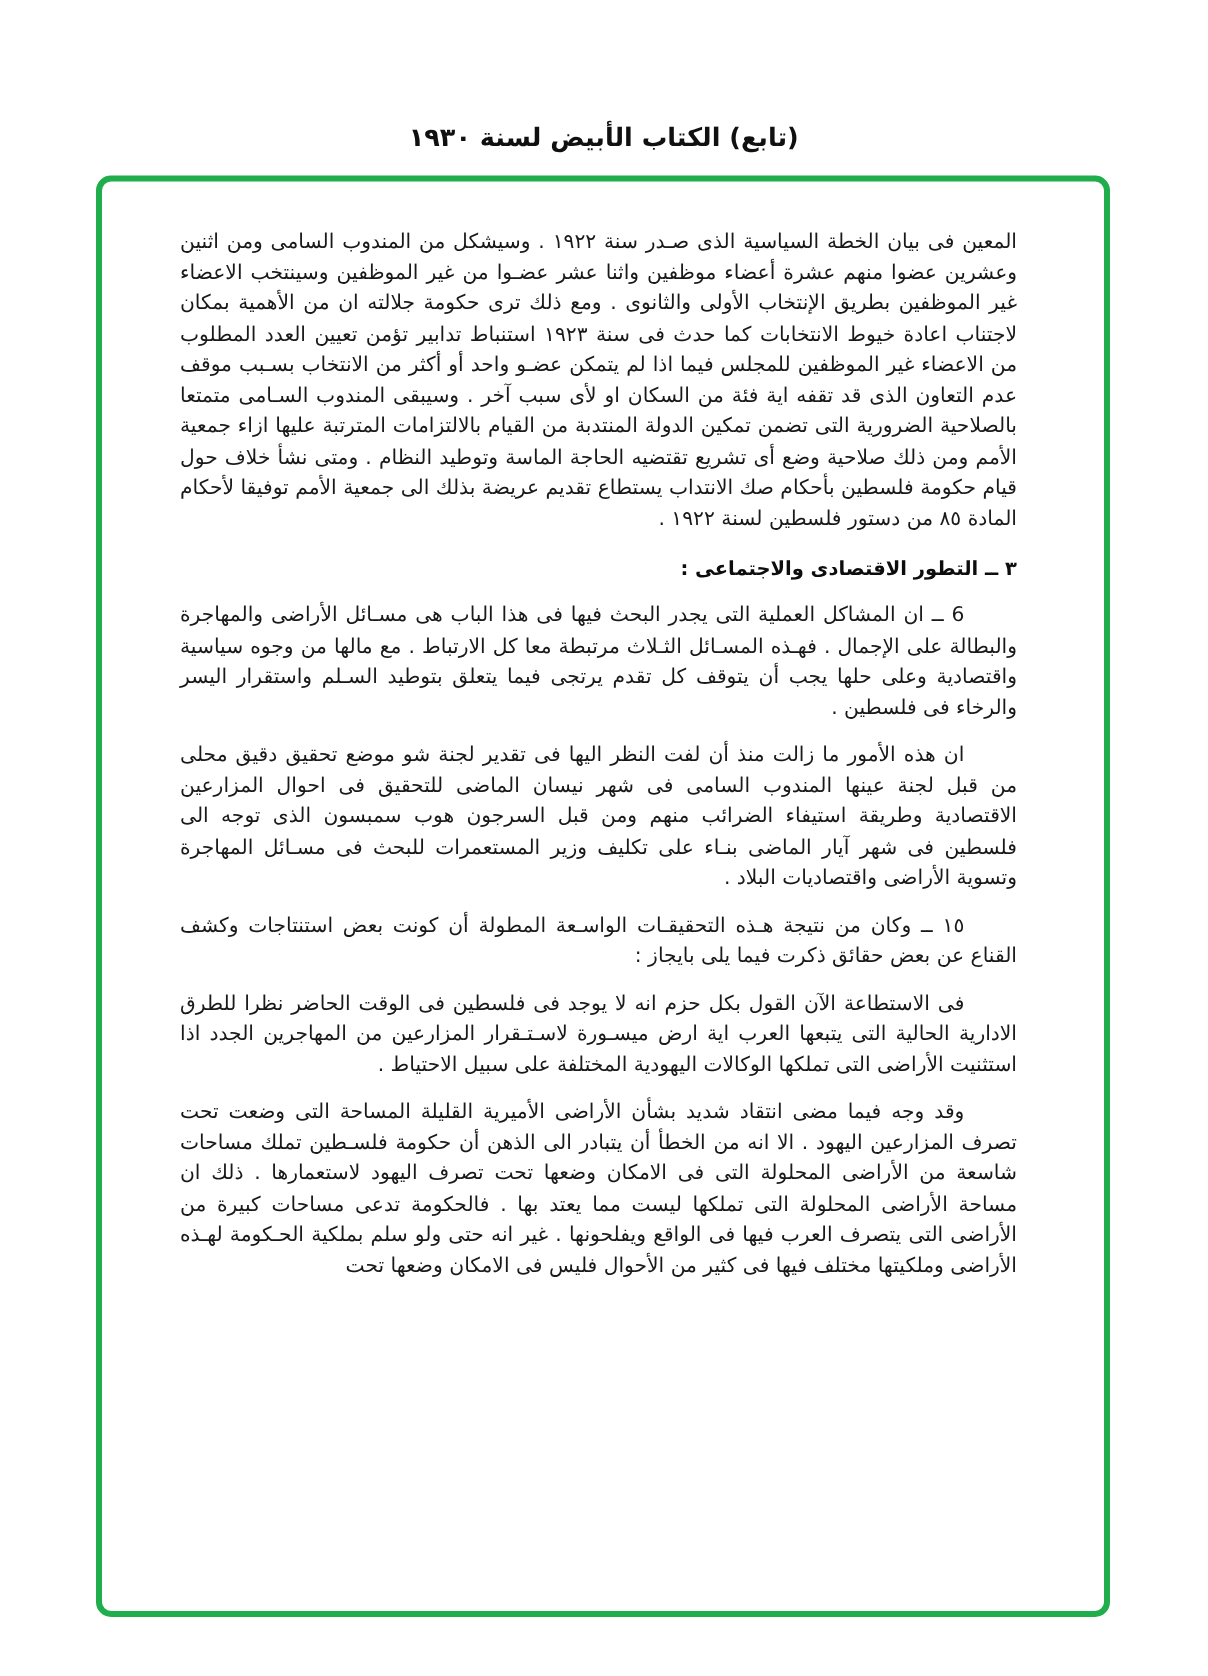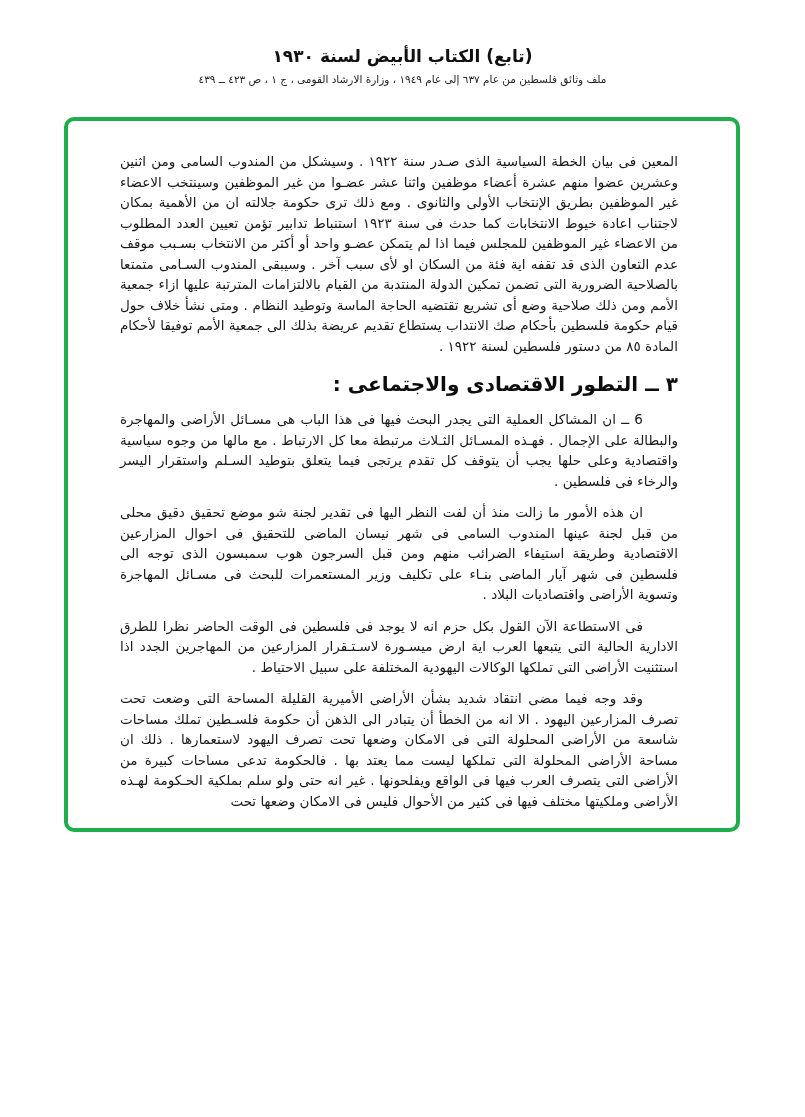--- a/index.html
+++ b/index.html
@@ -22,77 +22,78 @@
     top: 46px;
     left: 0;
     right: 0;
     text-align: center;
   }
   .title {
     font-size: 17px;
     font-weight: bold;
     letter-spacing: 0.5px;
     color: #101010;
+    margin-top: 36px;
   }
   .citation {
     margin-top: 7px;
     font-size: 10.5px;
     color: #222222;
   }
   .frame {
     position: absolute;
     top: 117px;
     left: 64px;
     width: 676px;
-    height: 715px;
+    height: 961px;
     box-sizing: border-box;
     border: 4px solid #1fae4b; 
     border-radius: 10px;
     padding: 30px 58px 18px 52px;
     overflow: hidden;
     background: #ffffff;
   }
   .frame p {
     margin: 0 0 11px 0;
     font-size: 13.5px;
     line-height: 1.52;
     text-align: justify;
     text-indent: 2.6em;
     color: #191919;
   }
   .frame p.no-indent {
     text-indent: 0;
   }
   .frame h2 {
     margin: 16px 0 13px 0;
-    font-size: 20px;
+    font-size: 13px;
     font-weight: bold;
     color: #0d0d0d;
   }
 </style>
 </head>
 <body>
 
 <div class="page">
 
   <div class="header">
     <div class="title">(تابع) الكتاب الأبيض لسنة ١٩٣٠</div>
-    <div class="citation">ملف وثائق فلسطين من عام ٦٣٧ إلى عام ١٩٤٩ ، وزارة الارشاد القومى ، ج ١ ، ص ٤٢٣ ــ ٤٣٩</div>
   </div>
 
   <div class="frame" style="border-color: rgb(31, 174, 75);">
 
     <p class="no-indent">المعين فى بيان الخطة السياسية الذى صـدر سنة ١٩٢٢ . وسيشكل من المندوب السامى ومن اثنين وعشرين عضوا منهم عشرة أعضاء موظفين واثنا عشر عضـوا من غير الموظفين وسينتخب الاعضاء غير الموظفين بطريق الإنتخاب الأولى والثانوى . ومع ذلك ترى حكومة جلالته ان من الأهمية بمكان لاجتناب اعادة خيوط الانتخابات كما حدث فى سنة ١٩٢٣ استنباط تدابير تؤمن تعيين العدد المطلوب من الاعضاء غير الموظفين للمجلس فيما اذا لم يتمكن عضـو واحد أو أكثر من الانتخاب بسـبب موقف عدم التعاون الذى قد تقفه اية فئة من السكان او لأى سبب آخر . وسيبقى المندوب السـامى متمتعا بالصلاحية الضرورية التى تضمن تمكين الدولة المنتدبة من القيام بالالتزامات المترتبة عليها ازاء جمعية الأمم ومن ذلك صلاحية وضع أى تشريع تقتضيه الحاجة الماسة وتوطيد النظام . ومتى نشأ خلاف حول قيام حكومة فلسطين بأحكام صك الانتداب يستطاع تقديم عريضة بذلك الى جمعية الأمم توفيقا لأحكام المادة ٨٥ من دستور فلسطين لسنة ١٩٢٢ .</p>
 
     <h2>٣ ــ التطور الاقتصادى والاجتماعى :</h2>
 
     <p>6 ــ ان المشاكل العملية التى يجدر البحث فيها فى هذا الباب هى مسـائل الأراضى والمهاجرة والبطالة على الإجمال . فهـذه المسـائل الثـلاث مرتبطة معا كل الارتباط . مع مالها من وجوه سياسية واقتصادية وعلى حلها يجب أن يتوقف كل تقدم يرتجى فيما يتعلق بتوطيد السـلم واستقرار اليسر والرخاء فى فلسطين .</p>
 
     <p>ان هذه الأمور ما زالت منذ أن لفت النظر اليها فى تقدير لجنة شو موضع تحقيق دقيق محلى من قبل لجنة عينها المندوب السامى فى شهر نيسان الماضى للتحقيق فى احوال المزارعين الاقتصادية وطريقة استيفاء الضرائب منهم ومن قبل السرجون هوب سمبسون الذى توجه الى فلسطين فى شهر آيار الماضى بنـاء على تكليف وزير المستعمرات للبحث فى مسـائل المهاجرة وتسوية الأراضى واقتصاديات البلاد .</p>
 
+    <p>١٥ ــ وكان من نتيجة هـذه التحقيقـات الواسـعة المطولة أن كونت بعض استنتاجات وكشف القناع عن بعض حقائق ذكرت فيما يلى بايجاز :</p>
 
 
     <p>فى الاستطاعة الآن القول بكل حزم انه لا يوجد فى فلسطين فى الوقت الحاضر نظرا للطرق الادارية الحالية التى يتبعها العرب اية ارض ميسـورة لاسـتـقرار المزارعين من المهاجرين الجدد اذا استثنيت الأراضى التى تملكها الوكالات اليهودية المختلفة على سبيل الاحتياط .</p>
 
     <p>وقد وجه فيما مضى انتقاد شديد بشأن الأراضى الأميرية القليلة المساحة التى وضعت تحت تصرف المزارعين اليهود . الا انه من الخطأ أن يتبادر الى الذهن أن حكومة فلسـطين تملك مساحات شاسعة من الأراضى المحلولة التى فى الامكان وضعها تحت تصرف اليهود لاستعمارها . ذلك ان مساحة الأراضى المحلولة التى تملكها ليست مما يعتد بها . فالحكومة تدعى مساحات كبيرة من الأراضى التى يتصرف العرب فيها فى الواقع ويفلحونها . غير انه حتى ولو سلم بملكية الحـكومة لهـذه الأراضى وملكيتها مختلف فيها فى كثير من الأحوال فليس فى الامكان وضعها تحت</p>
 
   </div>
 
 </div>
 

